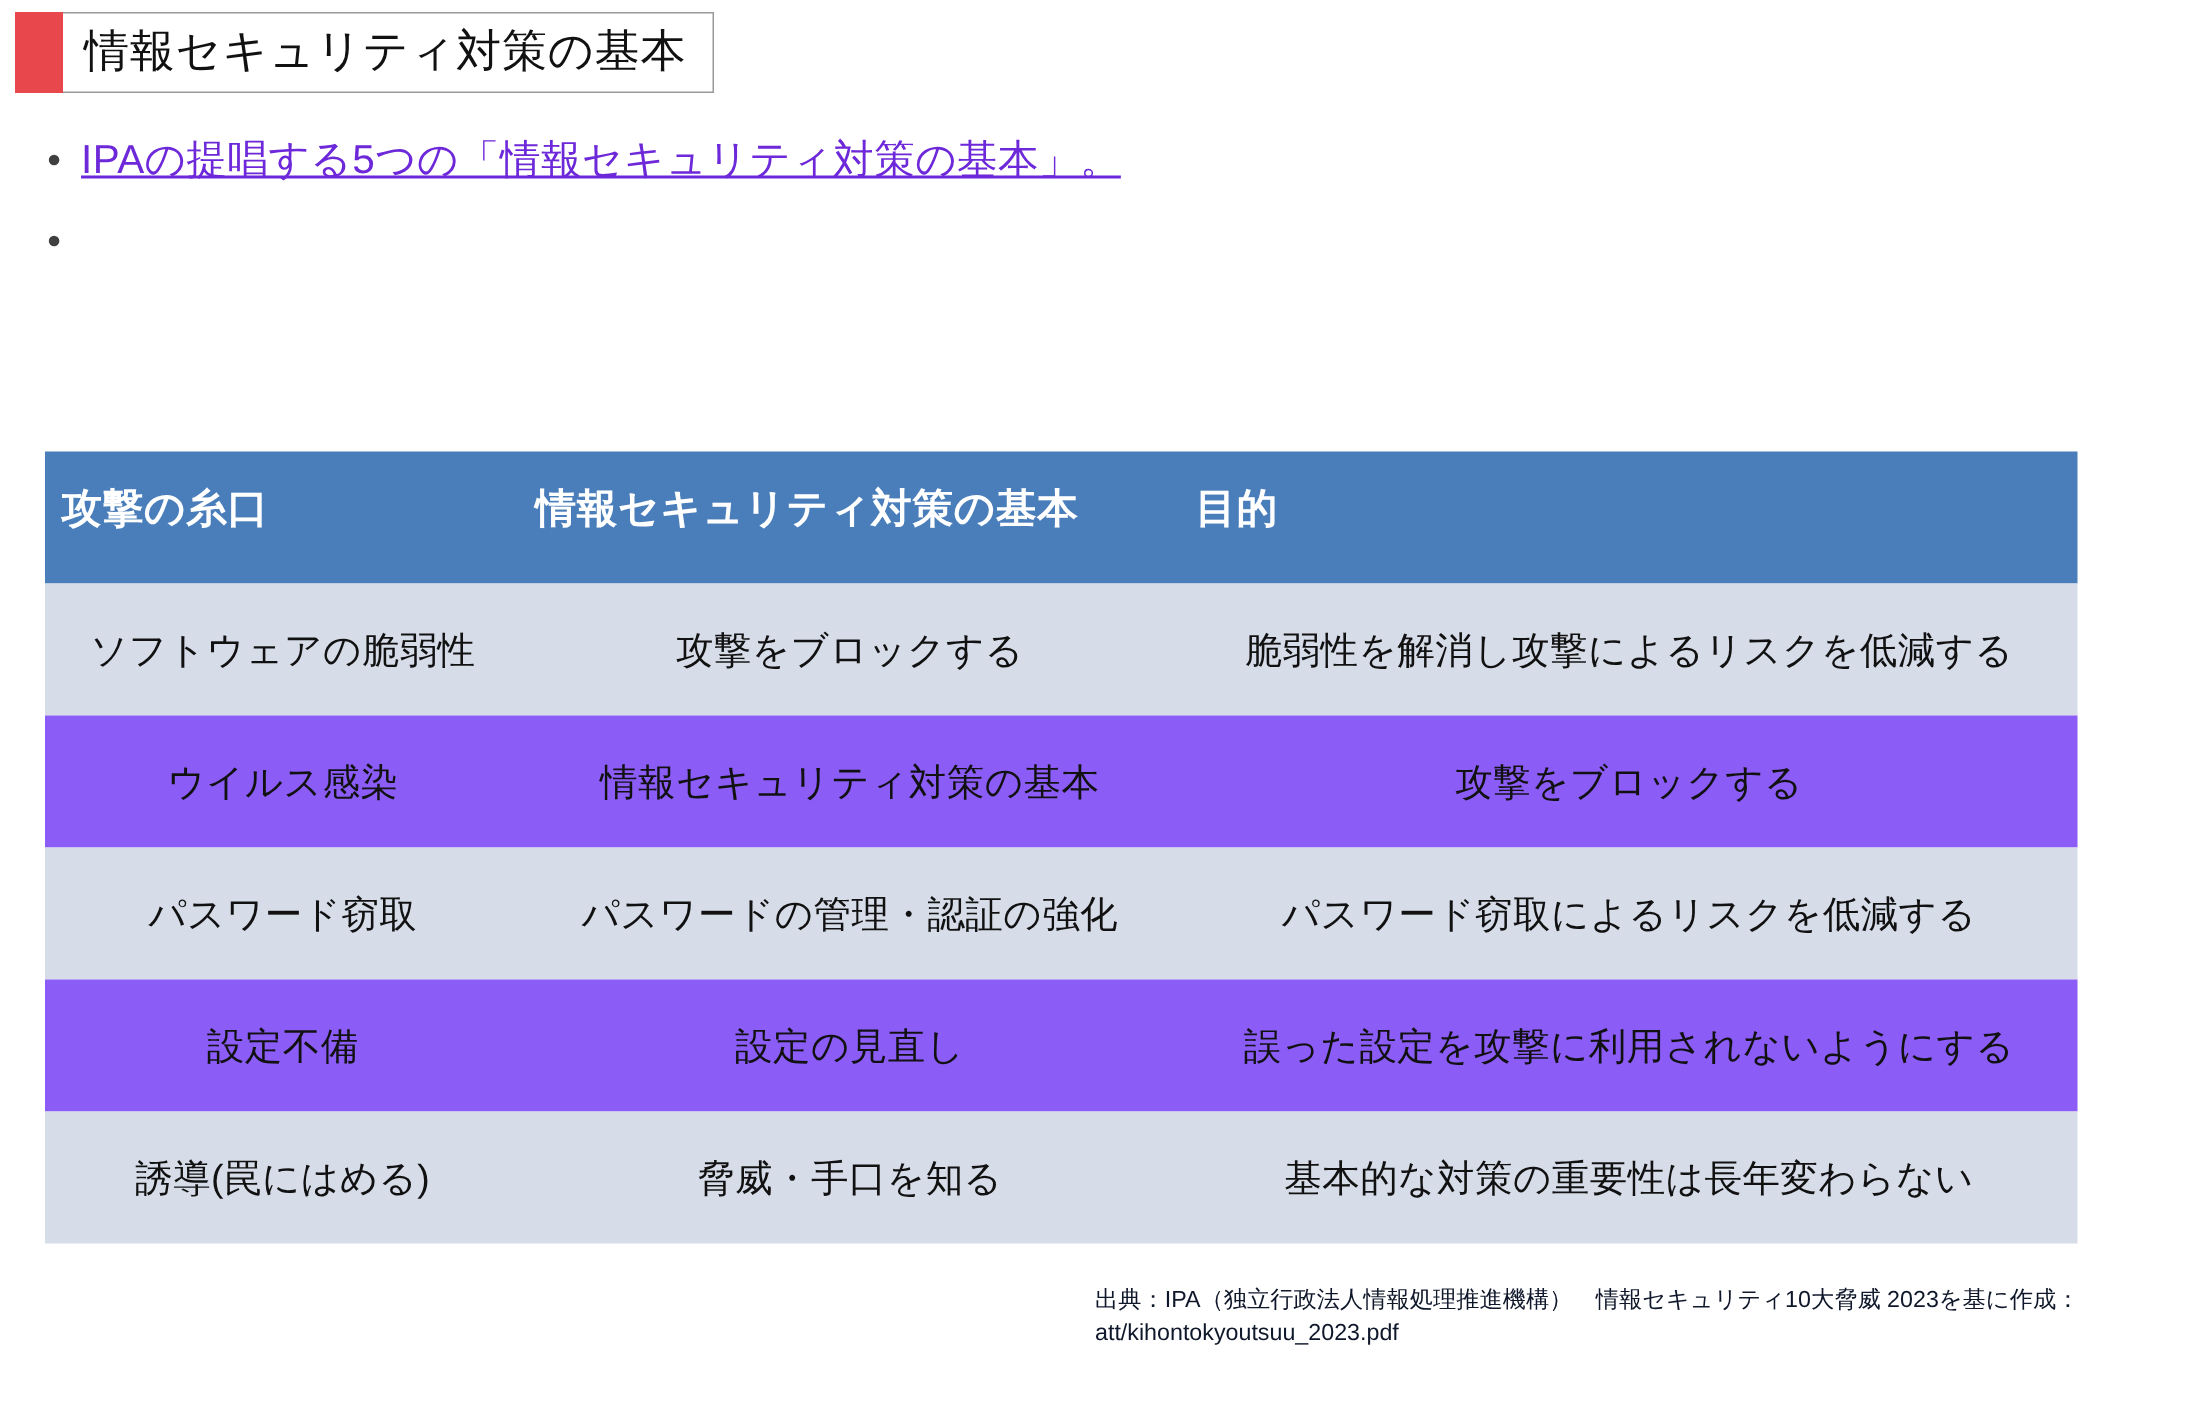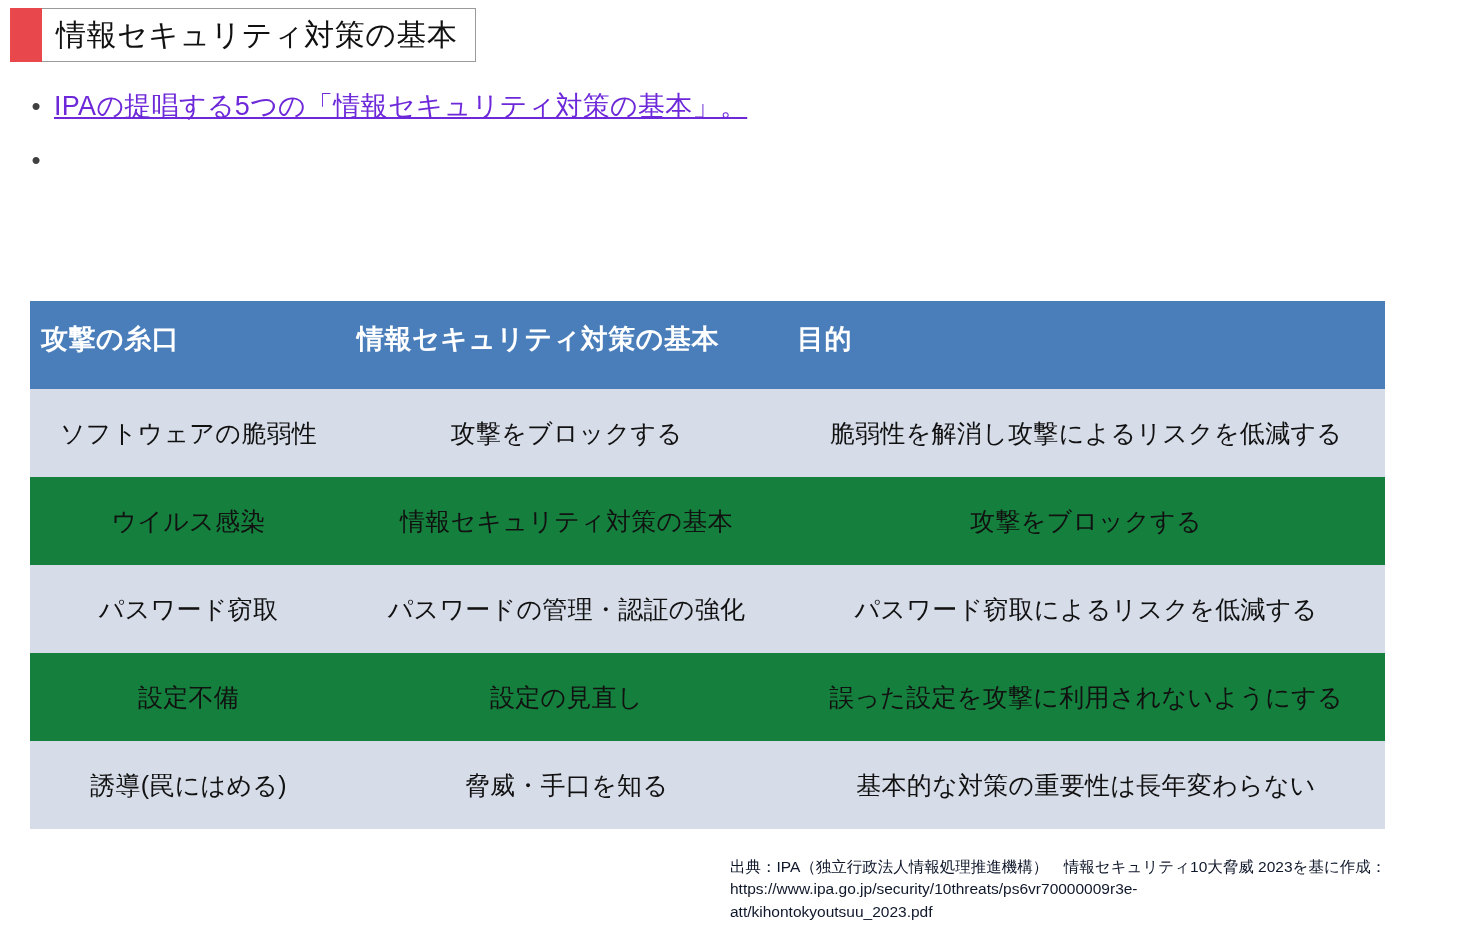--- a/index.html
+++ b/index.html
@@ -104,21 +104,21 @@
     text-align: center;
     padding: 10px 10px 10px 11px;
     height: 68px;
     vertical-align: middle;
     letter-spacing: 0.3px;
   }
   table.ipa-table tr.row-odd td {
     background: #d6dce8;
   }
   table.ipa-table tr.row-even td {
-    background: #15803d;
+    background: #8b5cf6;
   }
   .col-1 { width: 316px; }
   .col-2 { width: 440px; }
   .col-3 { width: 599px; }
 
   
   .source {
     position: absolute;
     left: 730px;
     top: 856px;
@@ -188,15 +188,14 @@
         <td>誘導(罠にはめる)</td>
         <td>脅威・手口を知る</td>
         <td>基本的な対策の重要性は長年変わらない</td>
       </tr>
     </tbody>
   </table>
 </div>
 
 <div class="source">
   <div class="src-line">出典：IPA（独立行政法人情報処理推進機構）　情報セキュリティ10大脅威 2023を基に作成：</div>
-  <div class="src-line">https://www.ipa.go.jp/security/10threats/ps6vr70000009r3e-</div>
   <div class="src-line">att/kihontokyoutsuu_2023.pdf</div>
 </div>
 
 </body></html>

